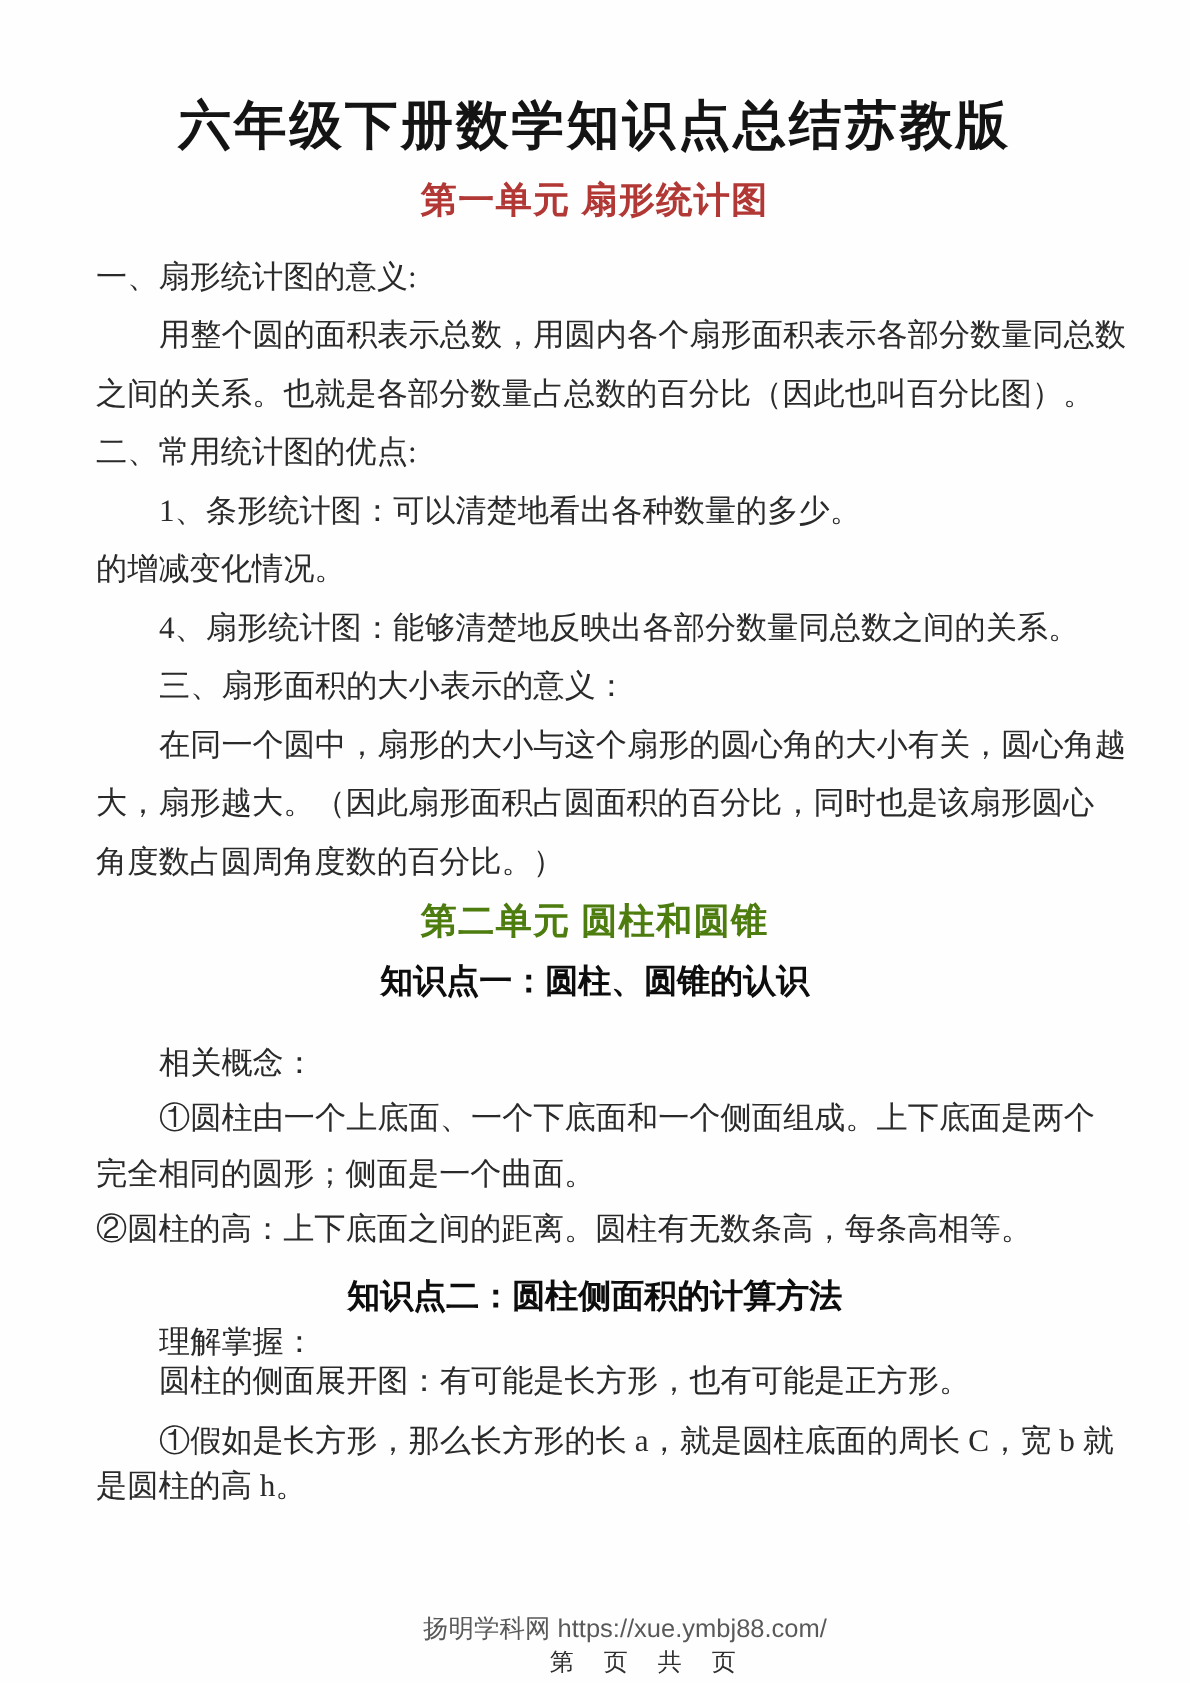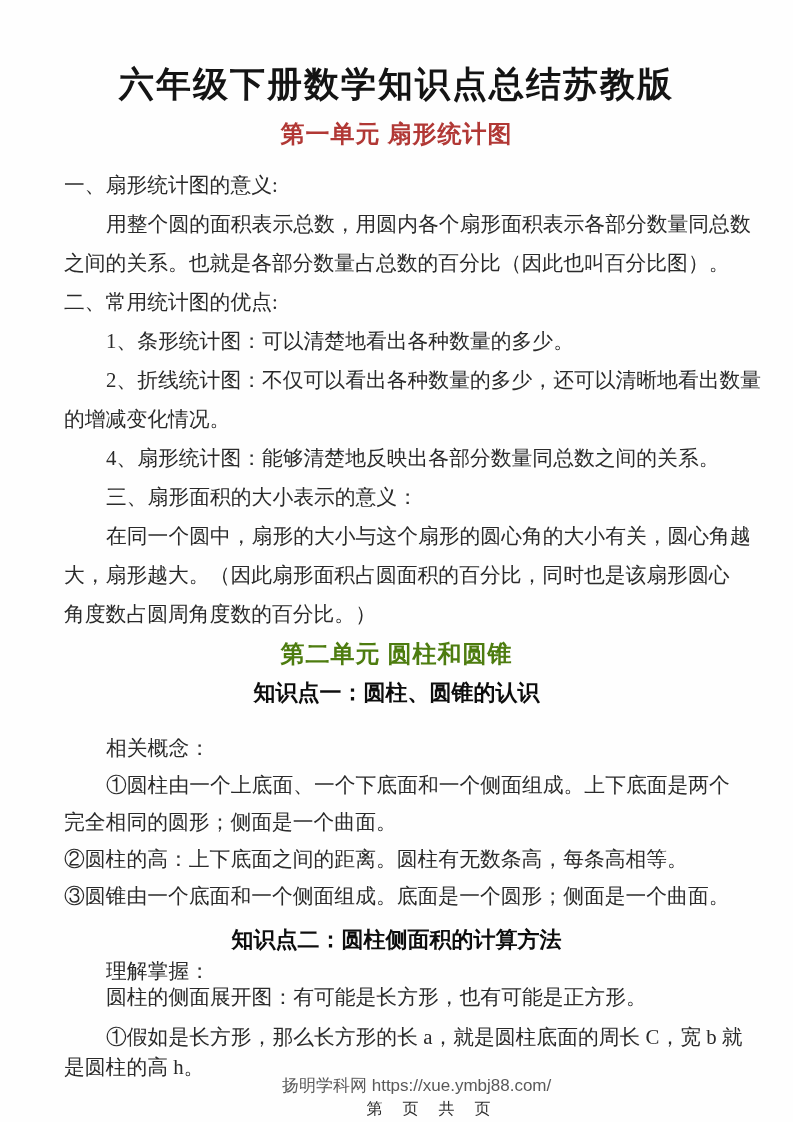--- a/index.html
+++ b/index.html
@@ -98,39 +98,37 @@
   <h1 class="doc-title">六年级下册数学知识点总结苏教版</h1>
 
   <h2 class="unit-heading" style="color: rgb(177, 56, 53);">第一单元 扇形统计图</h2>
 
   <div class="body-block block-1">
     <p class="line">一、扇形统计图的意义:</p>
     <p class="line indent">用整个圆的面积表示总数，用圆内各个扇形面积表示各部分数量同总数</p>
     <p class="line">之间的关系。也就是各部分数量占总数的百分比（因此也叫百分比图）。</p>
     <p class="line">二、常用统计图的优点:</p>
     <p class="line indent">1、条形统计图：可以清楚地看出各种数量的多少。</p>
-    <p class="line indent">2、折线统计图：不仅可以看出各种数量的多少，还可以清晰地看出数量</p>
     <p class="line">的增减变化情况。</p>
     <p class="line indent">4、扇形统计图：能够清楚地反映出各部分数量同总数之间的关系。</p>
     <p class="line indent">三、扇形面积的大小表示的意义：</p>
     <p class="line indent">在同一个圆中，扇形的大小与这个扇形的圆心角的大小有关，圆心角越</p>
     <p class="line">大，扇形越大。（因此扇形面积占圆面积的百分比，同时也是该扇形圆心</p>
     <p class="line">角度数占圆周角度数的百分比。）</p>
   </div>
 
   <h2 class="unit-heading second" style="color: #4d7c0f;">第二单元 圆柱和圆锥</h2>
 
   <h3 class="kp-heading">知识点一：圆柱、圆锥的认识</h3>
 
   <div class="body-block block-2">
     <p class="line indent">相关概念：</p>
     <p class="line indent">①圆柱由一个上底面、一个下底面和一个侧面组成。上下底面是两个</p>
     <p class="line">完全相同的圆形；侧面是一个曲面。</p>
     <p class="line">②圆柱的高：上下底面之间的距离。圆柱有无数条高，每条高相等。</p>
-    <p class="line">③圆锥由一个底面和一个侧面组成。底面是一个圆形；侧面是一个曲面。</p>
   </div>
 
   <h3 class="kp-heading second">知识点二：圆柱侧面积的计算方法</h3>
 
   <div class="body-block block-3">
     <p class="line tight indent">理解掌握：</p>
     <p class="line tight indent">圆柱的侧面展开图：有可能是长方形，也有可能是正方形。</p>
   </div>
 
   <div class="body-block block-4">

